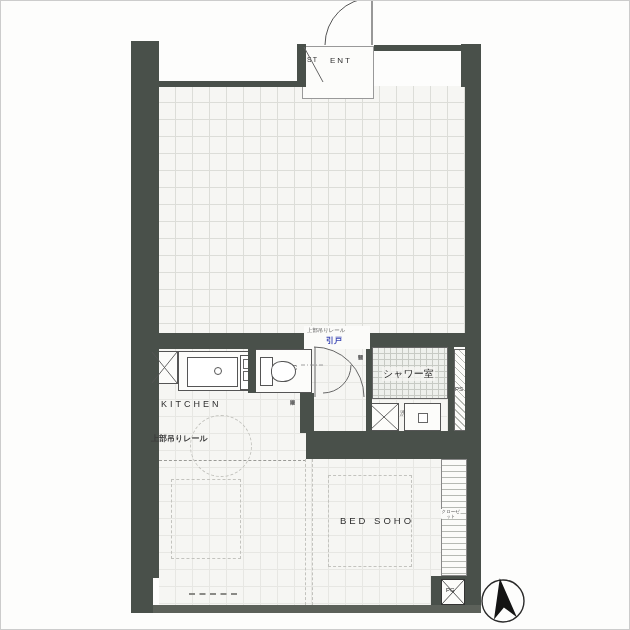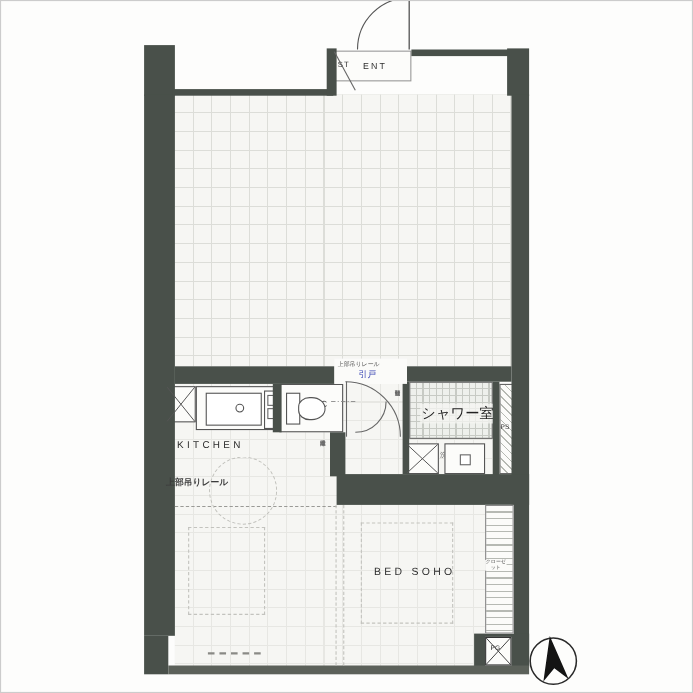--- a/index.html
+++ b/index.html
@@ -35,21 +35,21 @@
   svg.overlay{position:absolute;left:0;top:0;pointer-events:none;}
 </style>
 </head>
 <body>
 
 <div id="canvas">
 
   <div class="grid" style="left:158px;top:85px;width:308px;height:247px;"></div>
   <div class="grid faint" style="left:158px;top:348px;width:308px;height:257px;"></div>
 
-  <div class="whitebox" style="left:301px;top:45px;width:72px;height:28px;border-color:#999;">
+  <div class="whitebox" style="left:301px;top:45px;width:72px;height:53px;border-color:#999;">
     <span class="lbl" style="left:4px;top:9px;font-size:7px;letter-spacing:1px;">ST</span>
     <span class="lbl" style="left:27px;top:9px;font-size:8px;letter-spacing:2px;">ENT</span>
   </div>
 
   <div class="whitebox" style="left:253px;top:348px;width:58px;height:44px;border-color:#555;">
     <span class="lbl" style="left:28px;top:13px;font-size:8px;letter-spacing:1px;">WC</span>
     <div class="abs" style="left:5px;top:7px;width:11px;height:27px;border:1px solid #555;background:#fff;"></div>
     <div class="abs" style="left:16px;top:11px;width:23px;height:19px;border:1px solid #555;background:#fff;border-radius:50% 60% 60% 50%;"></div>
   </div>
 
@@ -57,21 +57,21 @@
     <div class="abs" style="left:8px;top:5px;width:49px;height:28px;border:1px solid #555;background:#fff;"></div>
     <div class="abs" style="left:35px;top:15px;width:6px;height:6px;border:1px solid #555;border-radius:50%;"></div>
     <div class="abs" style="left:61px;top:3px;width:11px;height:33px;border:1px solid #555;background:#fff;"></div>
     <div class="abs" style="left:64px;top:7px;width:6px;height:8px;border:1px solid #666;"></div>
     <div class="abs" style="left:64px;top:19px;width:6px;height:8px;border:1px solid #666;"></div>
   </div>
 
   <div class="whitebox" style="left:150px;top:350px;width:27px;height:33px;border-color:#555;"></div>
 
   <div class="tile" style="left:371px;top:346px;width:76px;height:52px;"></div>
-  <span class="lbl" style="left:381px;top:366px;font-size:13px;color:#222;background:rgba(245,245,243,.75);padding:0 1px;">シャワー室</span>
+  <span class="lbl" style="left:381px;top:366px;font-size:10px;color:#222;background:rgba(245,245,243,.75);padding:0 1px;">シャワー室</span>
 
   <div class="hatch-diag" style="left:453px;top:348px;width:13px;height:82px;"></div>
   <span class="lbl" style="left:454px;top:385px;font-size:6px;color:#333;">PS</span>
 
   <div class="whitebox" style="left:368px;top:402px;width:30px;height:28px;border-color:#555;"></div>
   <span class="lbl tiny" style="left:399px;top:408px;">洗</span>
   <div class="whitebox" style="left:403px;top:402px;width:37px;height:28px;border-color:#555;"></div>
   <div class="abs" style="left:417px;top:412px;width:8px;height:8px;border:1px solid #666;background:#fff;"></div>
 
   <div class="wall" style="left:130px;top:40px;width:28px;height:46px;"></div>
@@ -91,21 +91,21 @@
   <div class="wall" style="left:305px;top:430px;width:175px;height:28px;"></div>
   <div class="wall" style="left:466px;top:458px;width:14px;height:147px;"></div>
   <div class="wall" style="left:430px;top:575px;width:50px;height:31px;"></div>
   <div class="wall" style="left:152px;top:604px;width:328px;height:8px;background:var(--wall-light,#5c615a);"></div>
 
   <div class="whitebox" style="left:440px;top:578px;width:24px;height:26px;border-color:#333;"></div>
   <span class="lbl" style="left:445px;top:586px;font-size:6px;color:#222;">PG</span>
 
   <div class="abs" style="left:303px;top:325px;width:66px;height:23px;background:#fbfbf9;">
     <span class="lbl" style="left:3px;top:1px;font-size:6px;color:#555;transform:scale(.9);transform-origin:left top;">上部吊りレール</span>
-    <span class="lbl" style="left:22px;top:9px;font-size:8px;font-weight:normal;color:var(--accent-blue,#3a46b4);text-align:center;">引戸</span>
+    <span class="lbl" style="left:22px;top:9px;font-size:8px;font-weight:bold;color:var(--accent-blue,#3a46b4);text-align:center;">引戸</span>
   </div>
 
   <div class="hatch-horiz" style="left:440px;top:458px;width:26px;height:117px;"></div>
   <span class="lbl" style="left:440px;top:508px;width:26px;font-size:6px;color:#444;background:#fbfbf9;text-align:center;transform:scale(.75);transform-origin:left top;white-space:normal;line-height:1.1;">クローゼット</span>
 
   <div class="abs" style="left:158px;top:459px;width:147px;height:0;border-top:1px dashed #9a9a96;"></div>
   <div class="dashedbox" style="left:304px;top:458px;width:8px;height:146px;border-top:none;border-bottom:none;"></div>
   <div class="dashedbox" style="left:170px;top:478px;width:70px;height:80px;"></div>
   <div class="dashedbox" style="left:327px;top:474px;width:84px;height:92px;"></div>
   <div class="dashedbox" style="left:189px;top:414px;width:62px;height:62px;border-radius:50%;"></div>

